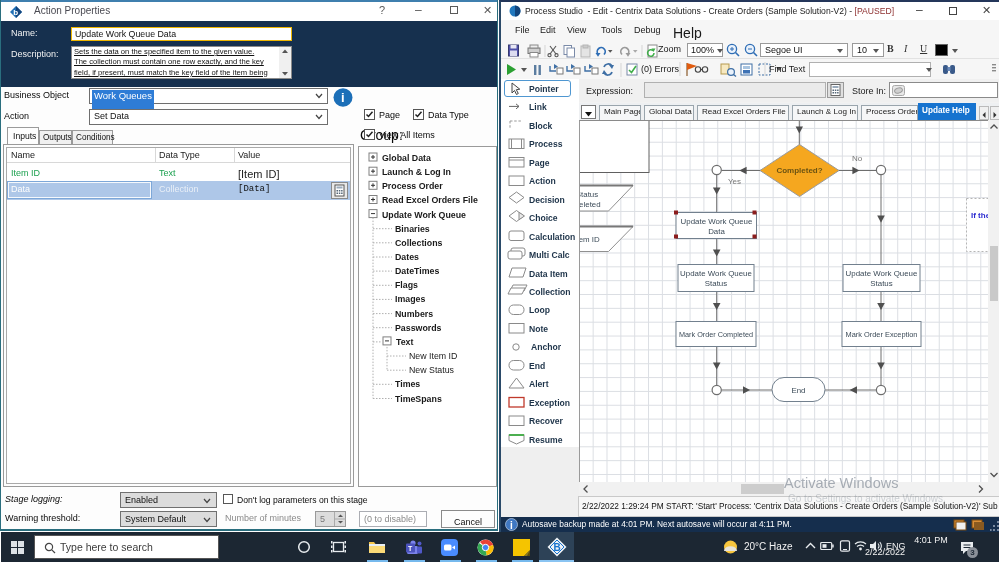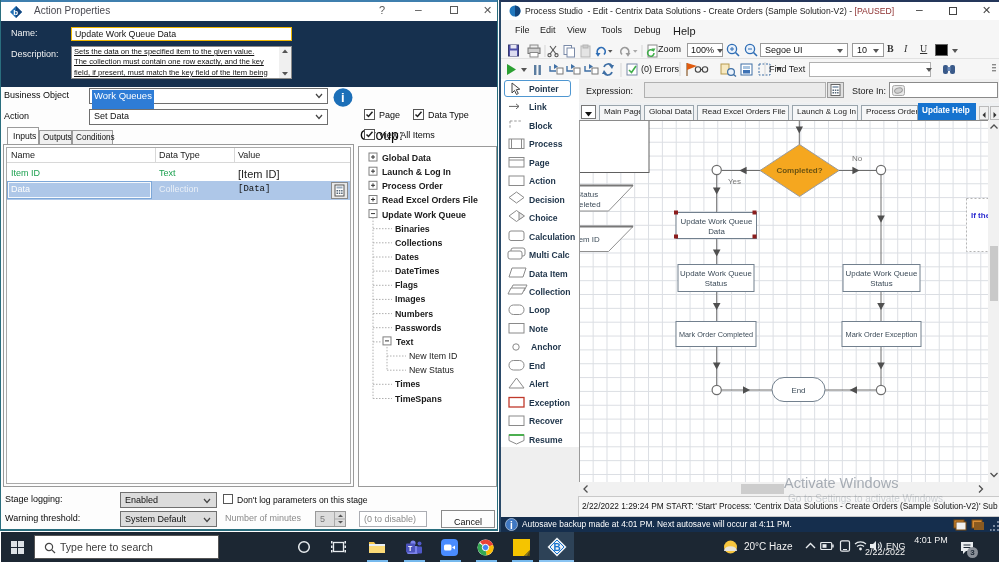--- a/index.html
+++ b/index.html
@@ -94,21 +94,21 @@
             <rect x="4.5" y="7" width="1.5" height="1.5"></rect>
             <rect x="6.8" y="7" width="1.5" height="1.5"></rect>
             <rect x="9.1" y="7" width="1.5" height="1.5"></rect>
             <rect x="4.5" y="9.5" width="1.5" height="1.5"></rect>
             <rect x="6.8" y="9.5" width="1.5" height="1.5"></rect>
             <rect x="9.1" y="9.5" width="1.5" height="1.5"></rect>
           </g>
         </svg>
   </div>
 
-  <div class="abs" style="left:4px;top:494px;font-size:9px;color:#0a0a0a;">Stage logging:</div>
+  <div class="abs" style="left:4px;top:494px;font-size:9px;color:#0a0a0a;font-style:italic;">Stage logging:</div>
   <div class="abs" style="left:119px;top:492px;width:97px;height:16px;background:#dcdcdc;border:1px solid #707070;">
     <div class="abs" style="left:4px;top:2px;font-size:9px;color:#111;">Enabled</div>
     <svg class="abs" style="right:5px;top:5px;" width="8" height="6">
           <polyline points="1,1 4,4.5 7,1" fill="none" stroke="#444" stroke-width="1.2"></polyline>
         </svg>
   </div>
   <div class="abs" style="left:222px;top:494px;width:10px;height:10px;background:#fff;border:1px solid #555;"></div>
   <div class="abs" style="left:236px;top:495px;font-size:8.6px;color:#0a0a0a;">Don't log parameters on this stage</div>
   <div class="abs" style="left:4px;top:513px;font-size:9px;color:#0a0a0a;">Warning threshold:</div>
   <div class="abs" style="left:119px;top:511px;width:97px;height:16px;background:#dcdcdc;border:1px solid #707070;">
@@ -229,21 +229,21 @@
  <div class="abs" style="left:415px;top:1px;font-size:12px;color:#444;">–</div>
  <div class="abs" style="left:448px;top:5px;width:8px;height:8px;border:1px solid #444;"></div>
  <div class="abs" style="left:481px;top:2px;font-size:11px;color:#444;">✕</div>
 
  <div class="abs" style="left:0;top:18px;width:499px;height:20px;background:#f6f6f6;"></div>
  <div class="abs" style="left:14px;top:23px;font-size:9px;color:#1a1a1a;">File</div>
  <div class="abs" style="left:39px;top:23px;font-size:9px;color:#1a1a1a;">Edit</div>
  <div class="abs" style="left:66px;top:23px;font-size:9px;color:#1a1a1a;">View</div>
  <div class="abs" style="left:100px;top:23px;font-size:9px;color:#1a1a1a;">Tools</div>
  <div class="abs" style="left:133px;top:23px;font-size:9px;color:#1a1a1a;">Debug</div>
- <div class="abs" style="left:172px;top:23px;font-size:11px;color:#1a1a1a;">Help</div>
+ <div class="abs" style="left:172px;top:23px;font-size:14px;color:#1a1a1a;">Help</div>
 
  <div class="abs" style="left:0;top:38px;width:499px;height:19px;background:#f6f6f6;border-bottom:1px solid #e2e2e2;"></div>
  <svg class="abs" style="left:6px;top:41px;" width="490" height="15" viewBox="0 0 490 15">
 
    <rect x="1.5" y="2" width="10" height="11" fill="#5052aa" stroke="#373a70"></rect>
           <rect x="3.5" y="2" width="6" height="3.5" fill="#e8e8f4"></rect>
           <rect x="3" y="7.5" width="7" height="5.5" fill="#dcdcf0"></rect>
 
    <rect x="21" y="5" width="12" height="5.5" fill="#cfcfcf" stroke="#777"></rect>
           <rect x="23" y="2" width="8" height="3" fill="#eee" stroke="#888"></rect>

